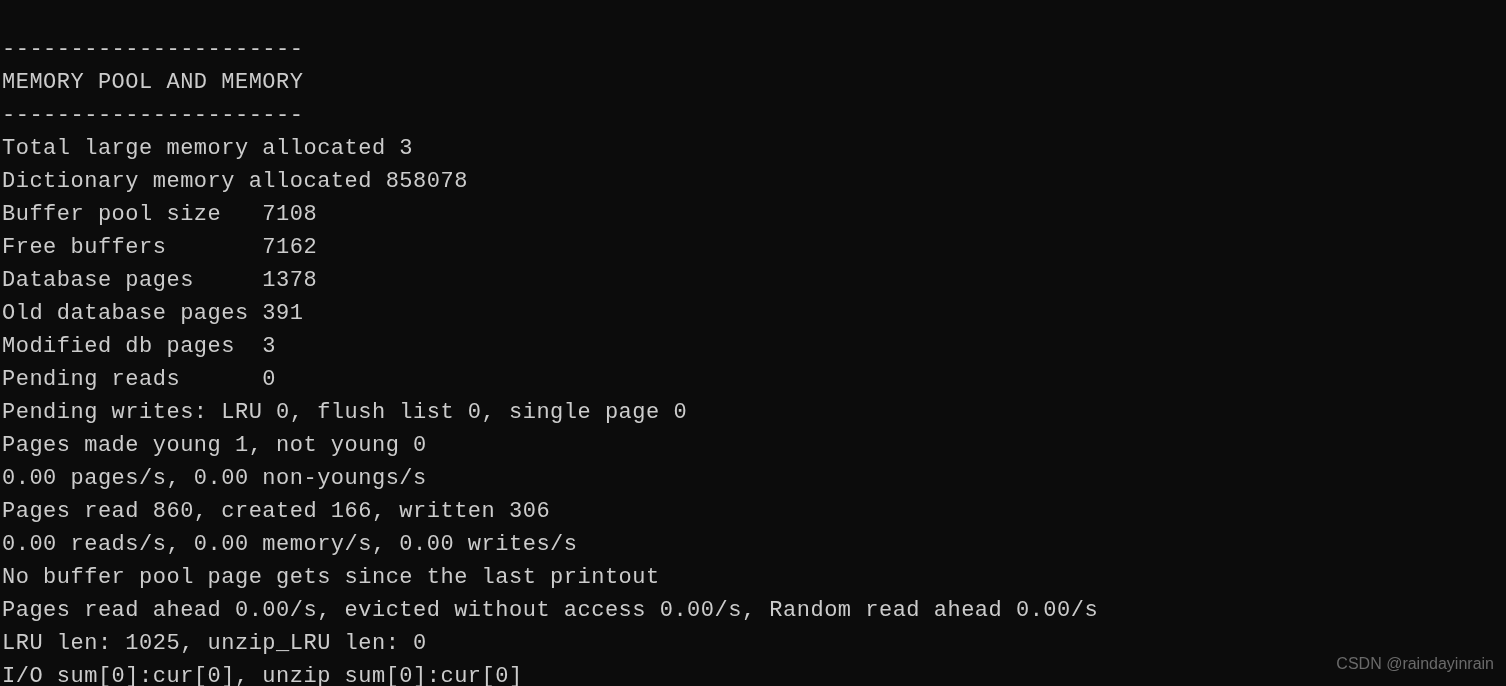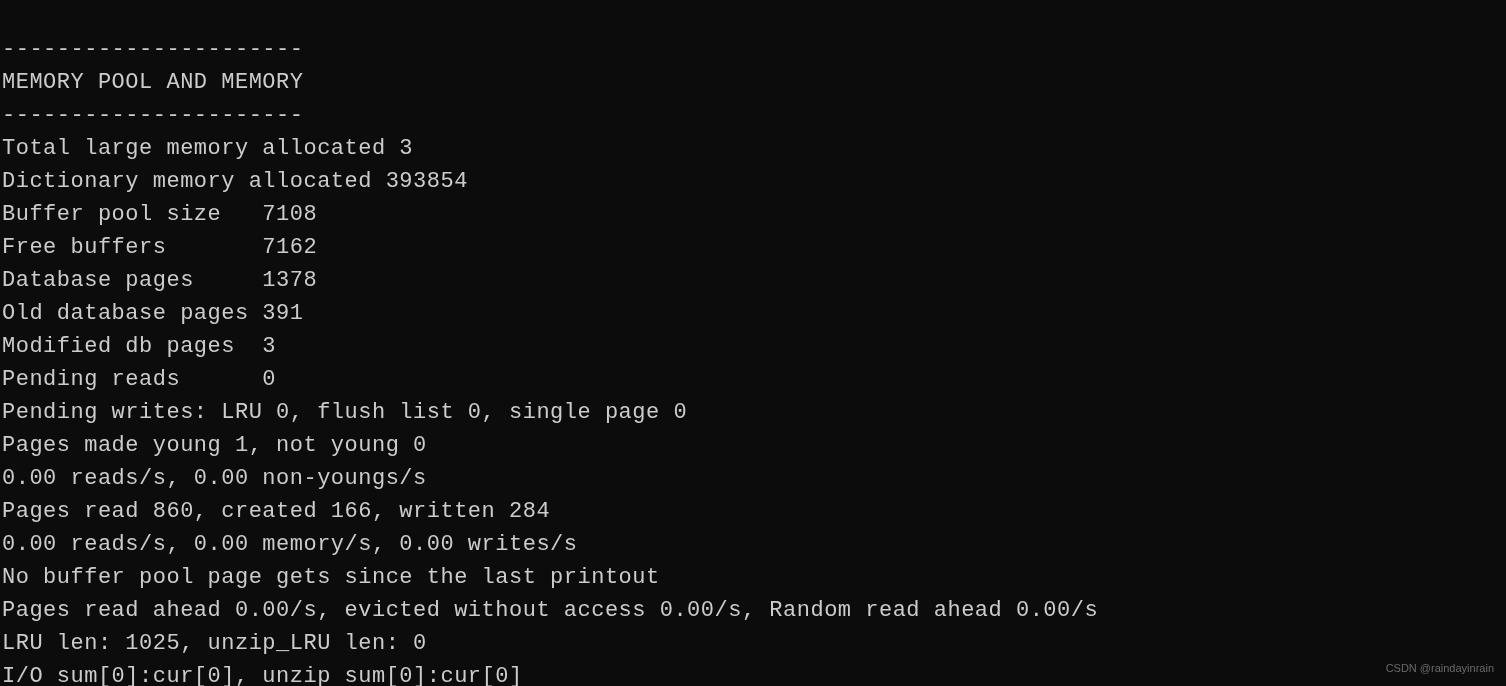--- a/index.html
+++ b/index.html
@@ -22,44 +22,44 @@
     }
     .terminal {
       white-space: pre;
       padding: 0 2px;
     }
     .watermark {
       position: absolute;
       bottom: 10px;
       right: 12px;
       color: #6a6a6a;
-      font-size: 11px;
+      font-size: 16px;
       font-family: Arial, sans-serif;
       letter-spacing: 0;
     }
   </style>
 </head>
 <body>
 
 <div class="terminal">
 <span>----------------------</span>
 <span>MEMORY POOL AND MEMORY</span>
 <span>----------------------</span>
 <span>Total large memory allocated 3</span>
-<span>Dictionary memory allocated 393854</span>
+<span>Dictionary memory allocated 858078</span>
 <span>Buffer pool size   7108</span>
 <span>Free buffers       7162</span>
 <span>Database pages     1378</span>
 <span>Old database pages 391</span>
 <span>Modified db pages  3</span>
 <span>Pending reads      0</span>
 <span>Pending writes: LRU 0, flush list 0, single page 0</span>
 <span>Pages made young 1, not young 0</span>
-<span>0.00 reads/s, 0.00 non-youngs/s</span>
-<span>Pages read 860, created 166, written 284</span>
+<span>0.00 pages/s, 0.00 non-youngs/s</span>
+<span>Pages read 860, created 166, written 306</span>
 <span>0.00 reads/s, 0.00 memory/s, 0.00 writes/s</span>
 <span>No buffer pool page gets since the last printout</span>
 <span>Pages read ahead 0.00/s, evicted without access 0.00/s, Random read ahead 0.00/s</span>
 <span>LRU len: 1025, unzip_LRU len: 0</span>
 <span>I/O sum[0]:cur[0], unzip sum[0]:cur[0]</span>
 
 </div>
 
 <div class="watermark">CSDN @raindayinrain</div>
 

